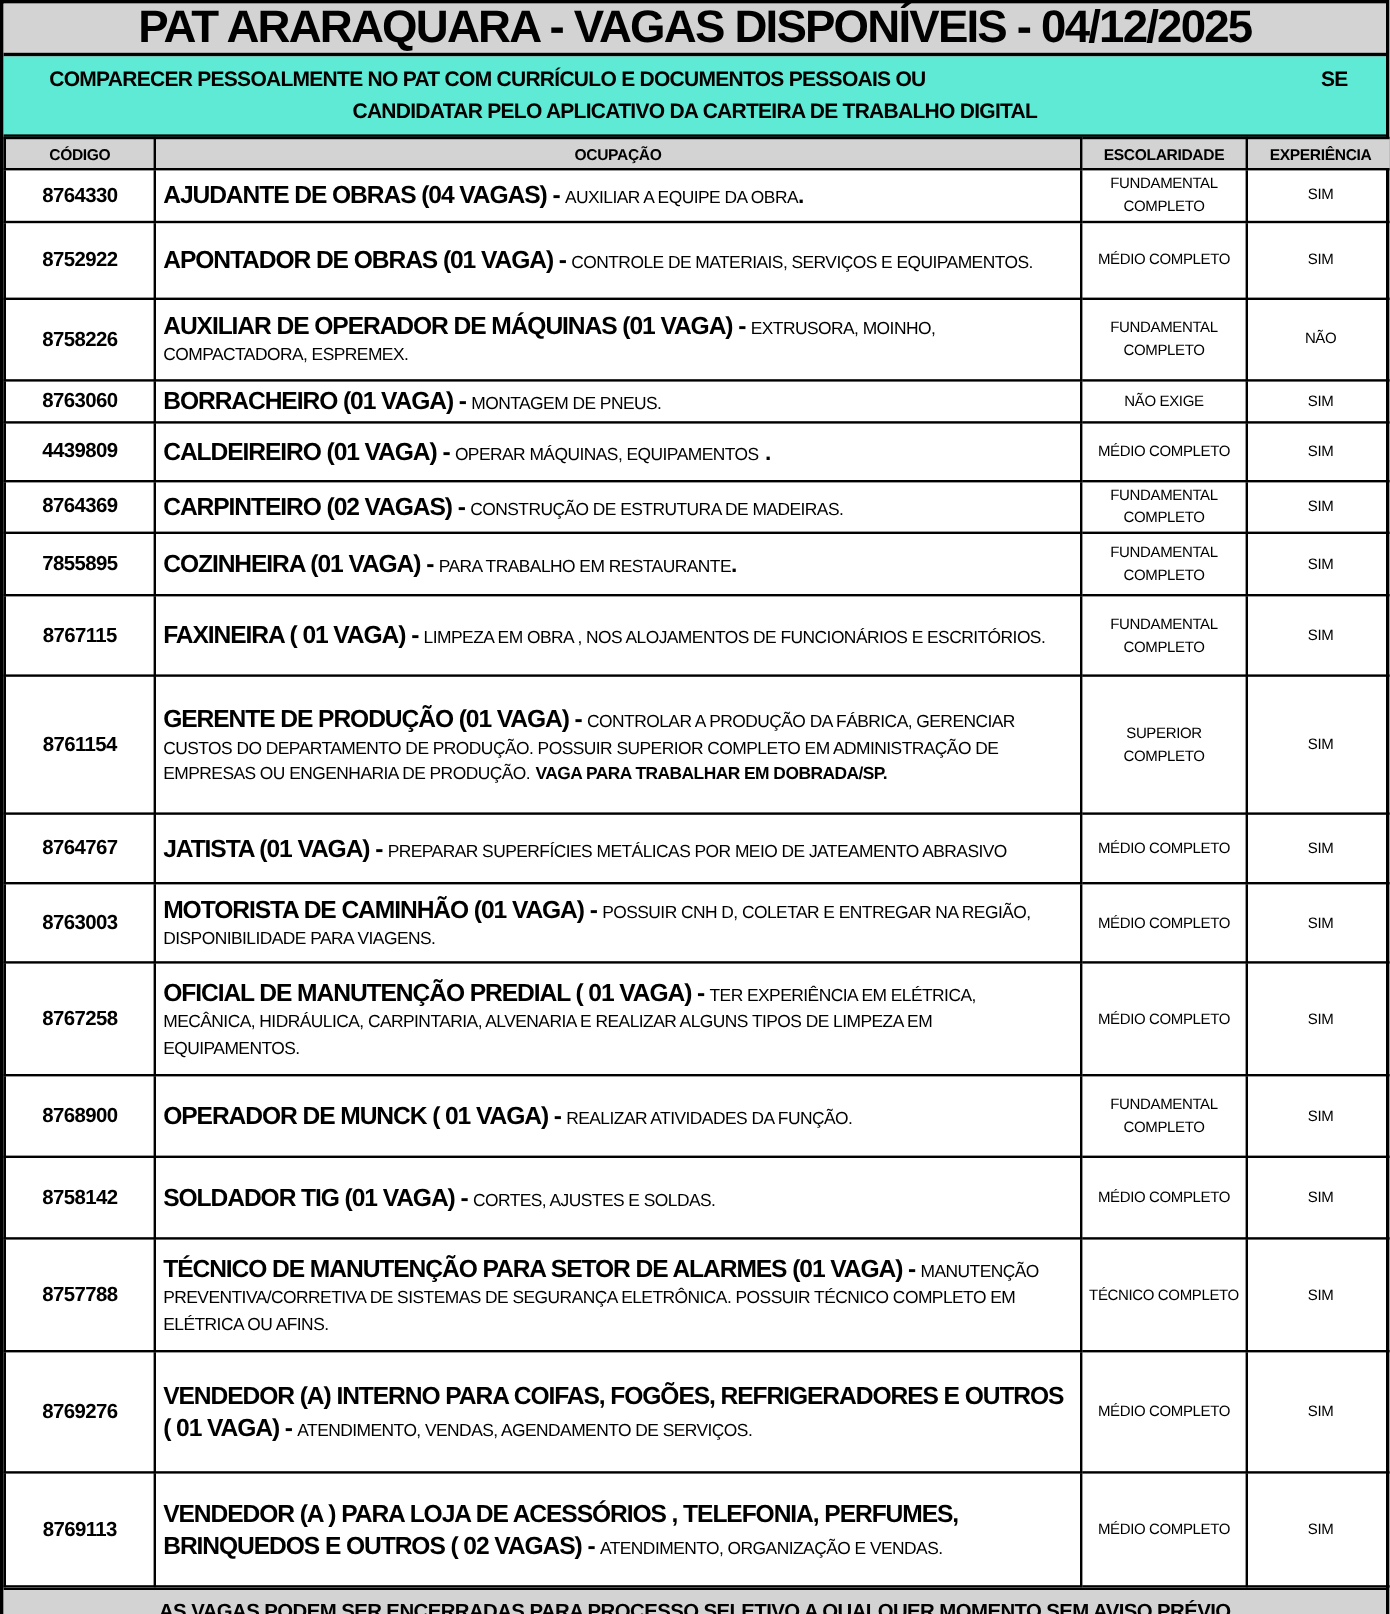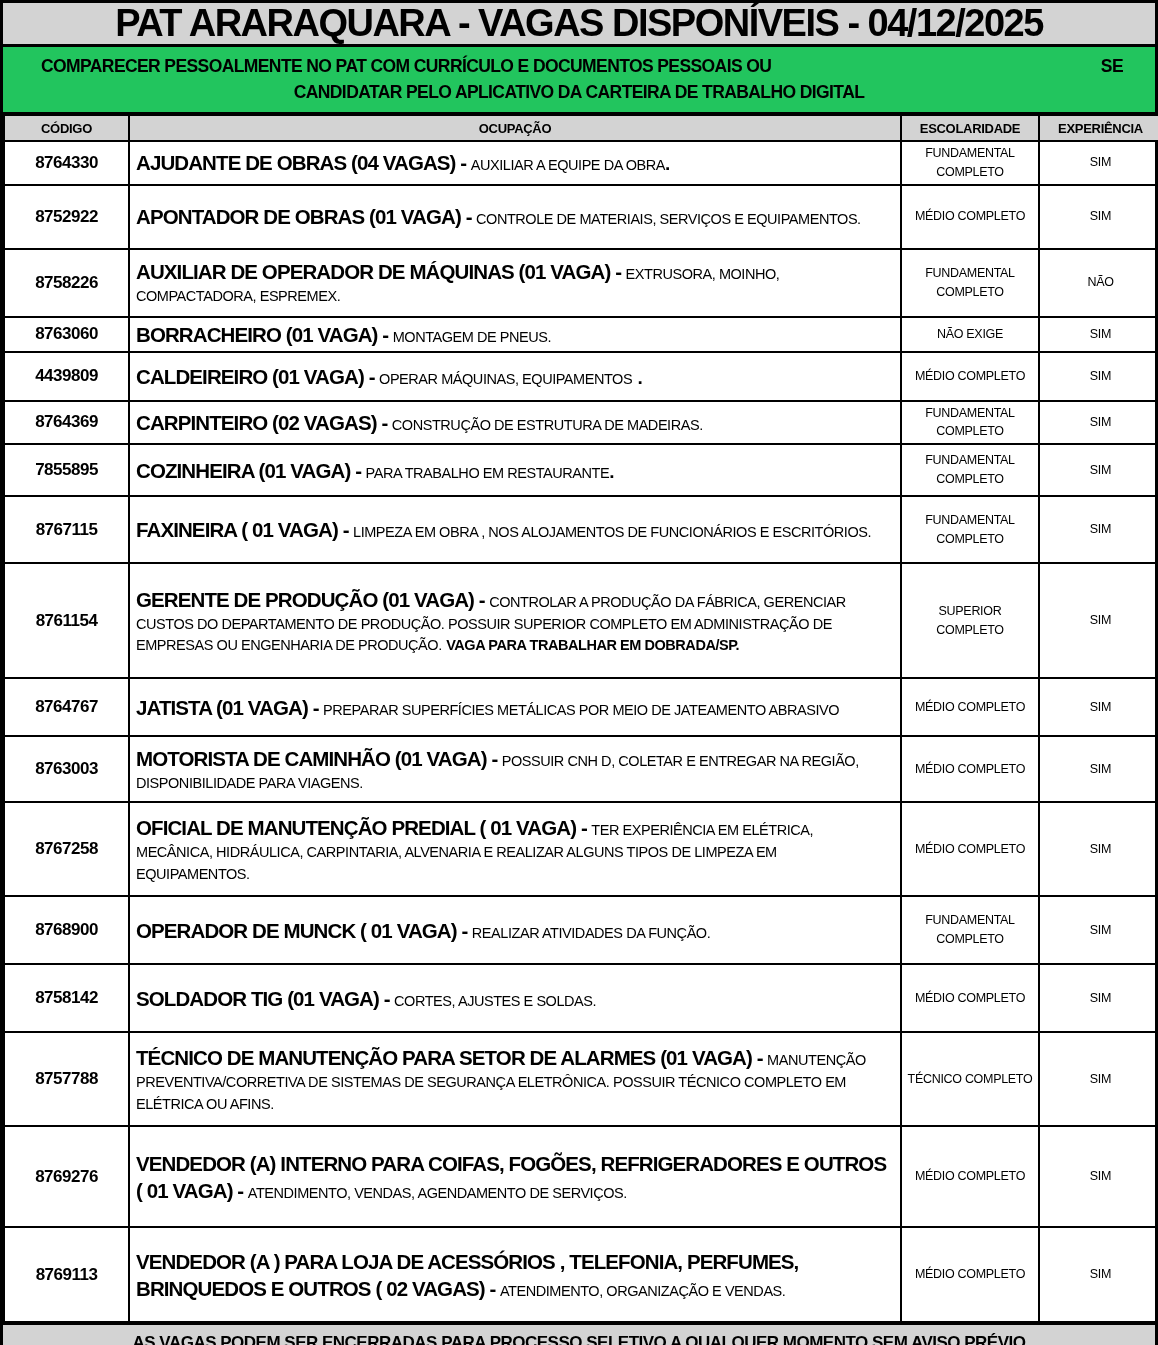--- a/index.html
+++ b/index.html
@@ -23,21 +23,21 @@
     display: flex;
     align-items: center;
     justify-content: center;
     font-size: 38px;
     font-weight: bold;
     letter-spacing: -1.5px;
     white-space: nowrap;
   }
   
   .notice-bar {
-    background: #22c55e;
+    background: #5eead4;
     border-bottom: 2px solid #000000;
     padding: 6px 0 7px 0;
     font-weight: bold;
     font-size: 17.5px;
     letter-spacing: -0.6px;
     line-height: 26px;
   }
   .notice-row1 {
     display: flex;
     justify-content: space-between;

